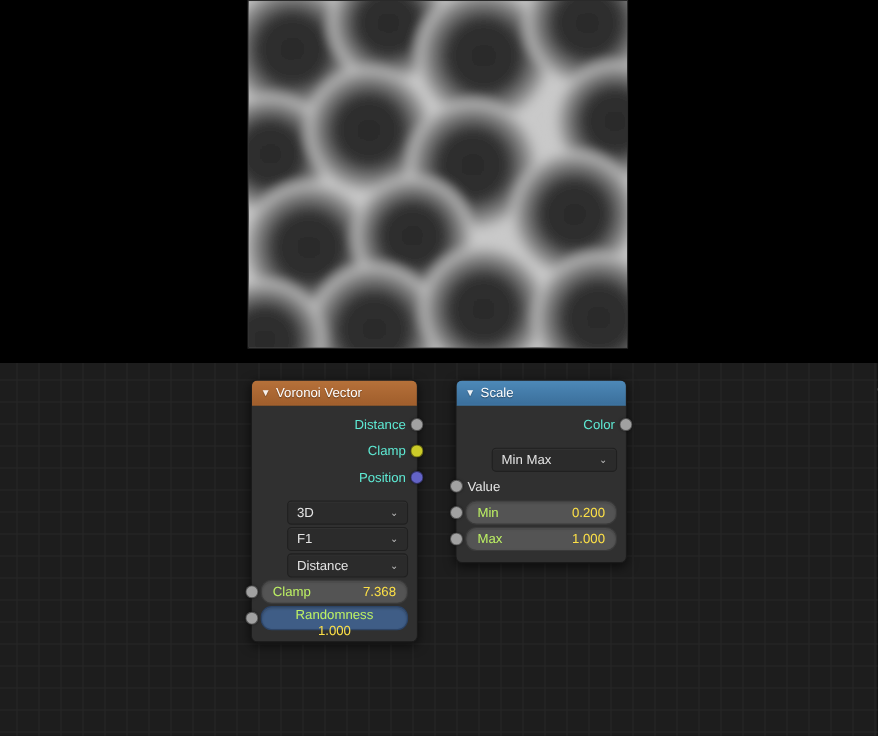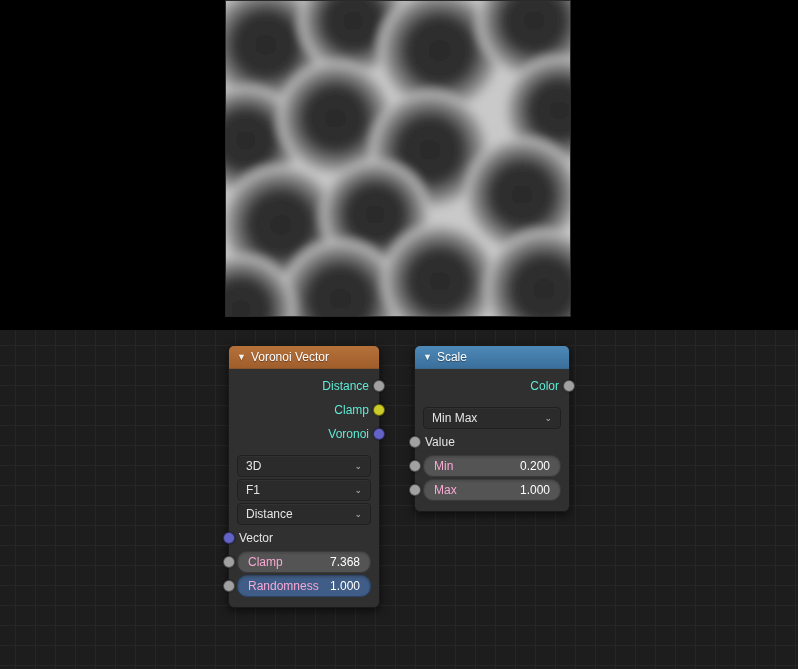--- a/index.html
+++ b/index.html
@@ -114,42 +114,44 @@
     height: 20px;
     background: #2b2b2b;
     border: 1px solid #202020;
     border-radius: 4px;
     display: flex;
     align-items: center;
     padding: 0 8px;
     justify-content: space-between;
     color: #e4e4e4;
     box-shadow: inset 0 1px 0 rgba(255,255,255,0.03);
+    margin-left: 24px;
   }
   .select .chev-down { font-size: 9px; color: #bbb; }
 
   .numfield {
     flex: 1;
     height: 20px;
     background: #545454;
     border: 1px solid #3a3a3a;
     border-radius: 10px;
     display: flex;
     align-items: center;
     justify-content: space-between;
     padding: 0 10px;
     color: #eee;
     box-shadow: inset 0 1px 2px rgba(0,0,0,0.3), inset 0 1px 0 rgba(255,255,255,0.07);
   }
   .numfield.active {
     background: #3f5d86;
     border-color: #2b4366;
-  }
-  .numfield .nlabel { color: #f9a8d4; }
-  .numfield .nval   { color: #ffffff; }
+    flex-direction: column;
+  }
+  .numfield .nlabel { color: #bef264; }
+  .numfield .nval   { color: #fde047; }
 
   
   svg.wires {
     position: absolute;
     left: 0;
     top: 330px;
     width: 798px;
     height: 339px;
     pointer-events: none;
   }
@@ -220,21 +222,21 @@
     <div class="node-body">
       <div class="row out">
         <span class="label-out">Distance</span>
         <span class="socket out sock-grey"></span>
       </div>
       <div class="row out">
         <span class="label-out">Clamp</span>
         <span class="socket out sock-yellow"></span>
       </div>
       <div class="row out">
-        <span class="label-out">Voronoi</span>
+        <span class="label-out">Position</span>
         <span class="socket out sock-purple"></span>
       </div>
 
       <div style="height:6px;"></div>
 
       <div class="row">
         <div class="select">
           <span>3D</span>
           <span class="chev-down">⌄</span>
         </div>
@@ -245,24 +247,20 @@
           <span class="chev-down">⌄</span>
         </div>
       </div>
       <div class="row">
         <div class="select">
           <span>Distance</span>
           <span class="chev-down">⌄</span>
         </div>
       </div>
 
-      <div class="row in">
-        <span class="socket in sock-purple"></span>
-        <span class="label-in">Vector</span>
-      </div>
       <div class="row in">
         <span class="socket in sock-grey"></span>
         <div class="numfield">
           <span class="nlabel">Clamp</span>
           <span class="nval">7.368</span>
         </div>
       </div>
       <div class="row in">
         <span class="socket in sock-grey"></span>
         <div class="numfield active">

